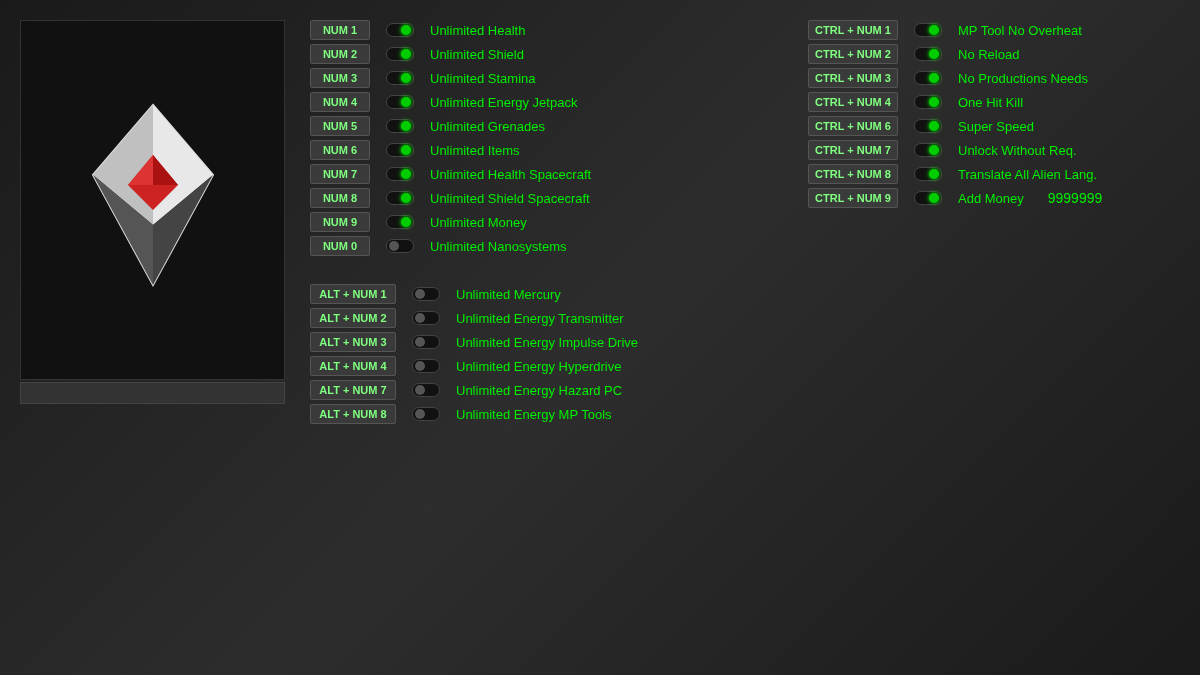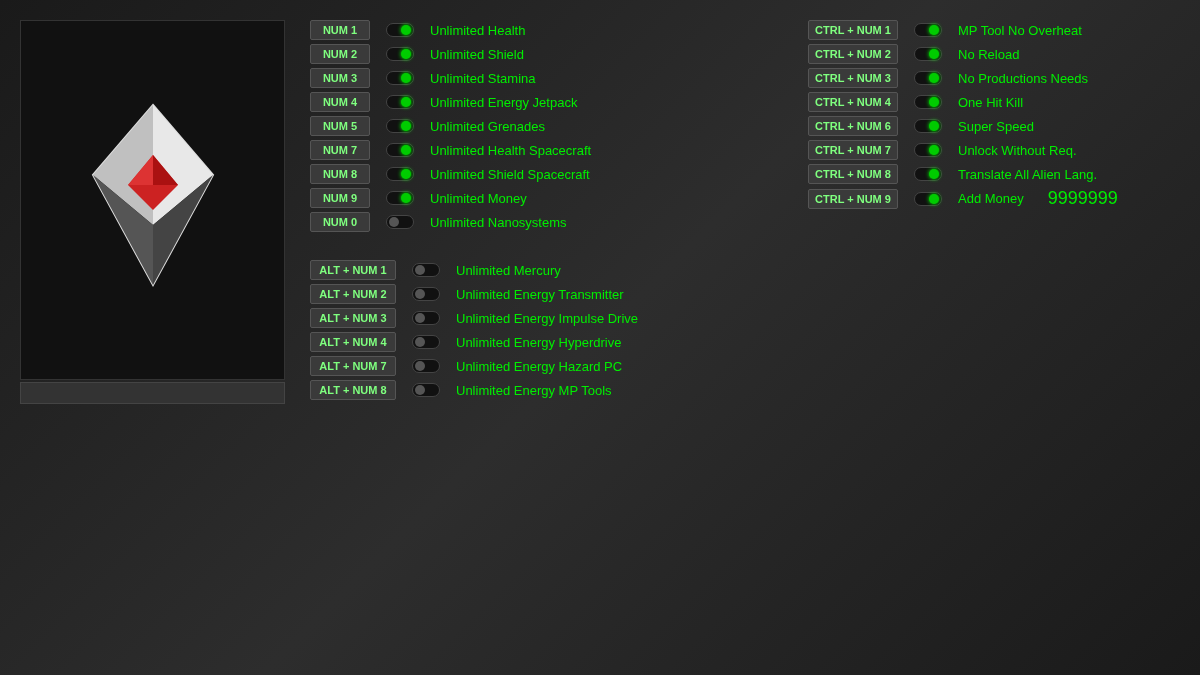--- a/index.html
+++ b/index.html
@@ -161,21 +161,21 @@
       font-size: 13px;
       white-space: nowrap;
     }
 
     .section-gap {
       height: 24px;
     }
 
     .add-money-value {
       color: #00ee00;
-      font-size: 18px;
+      font-size: 14px;
       margin-left: 8px;
     }
   </style>
 </head>
 <body>
 
 <div class="app-window">
 
   <button class="close-btn"></button>
 
@@ -238,20 +238,27 @@
             <span class="cheat-label">Unlimited Energy Jetpack</span>
           </div>
           <div class="cheat-row">
             <div class="key-btn">NUM 5</div>
             <div class="toggle">
               <div class="toggle-dot right"></div>
             </div>
             <span class="cheat-label">Unlimited Grenades</span>
           </div>
           <div class="cheat-row">
+            <div class="key-btn">NUM 6</div>
+            <div class="toggle">
+              <div class="toggle-dot right"></div>
+            </div>
+            <span class="cheat-label">Unlimited Items</span>
+          </div>
+          <div class="cheat-row">
             <div class="key-btn">NUM 7</div>
             <div class="toggle">
               <div class="toggle-dot right"></div>
             </div>
             <span class="cheat-label">Unlimited Health Spacecraft</span>
           </div>
           <div class="cheat-row">
             <div class="key-btn">NUM 8</div>
             <div class="toggle">
               <div class="toggle-dot right"></div>

